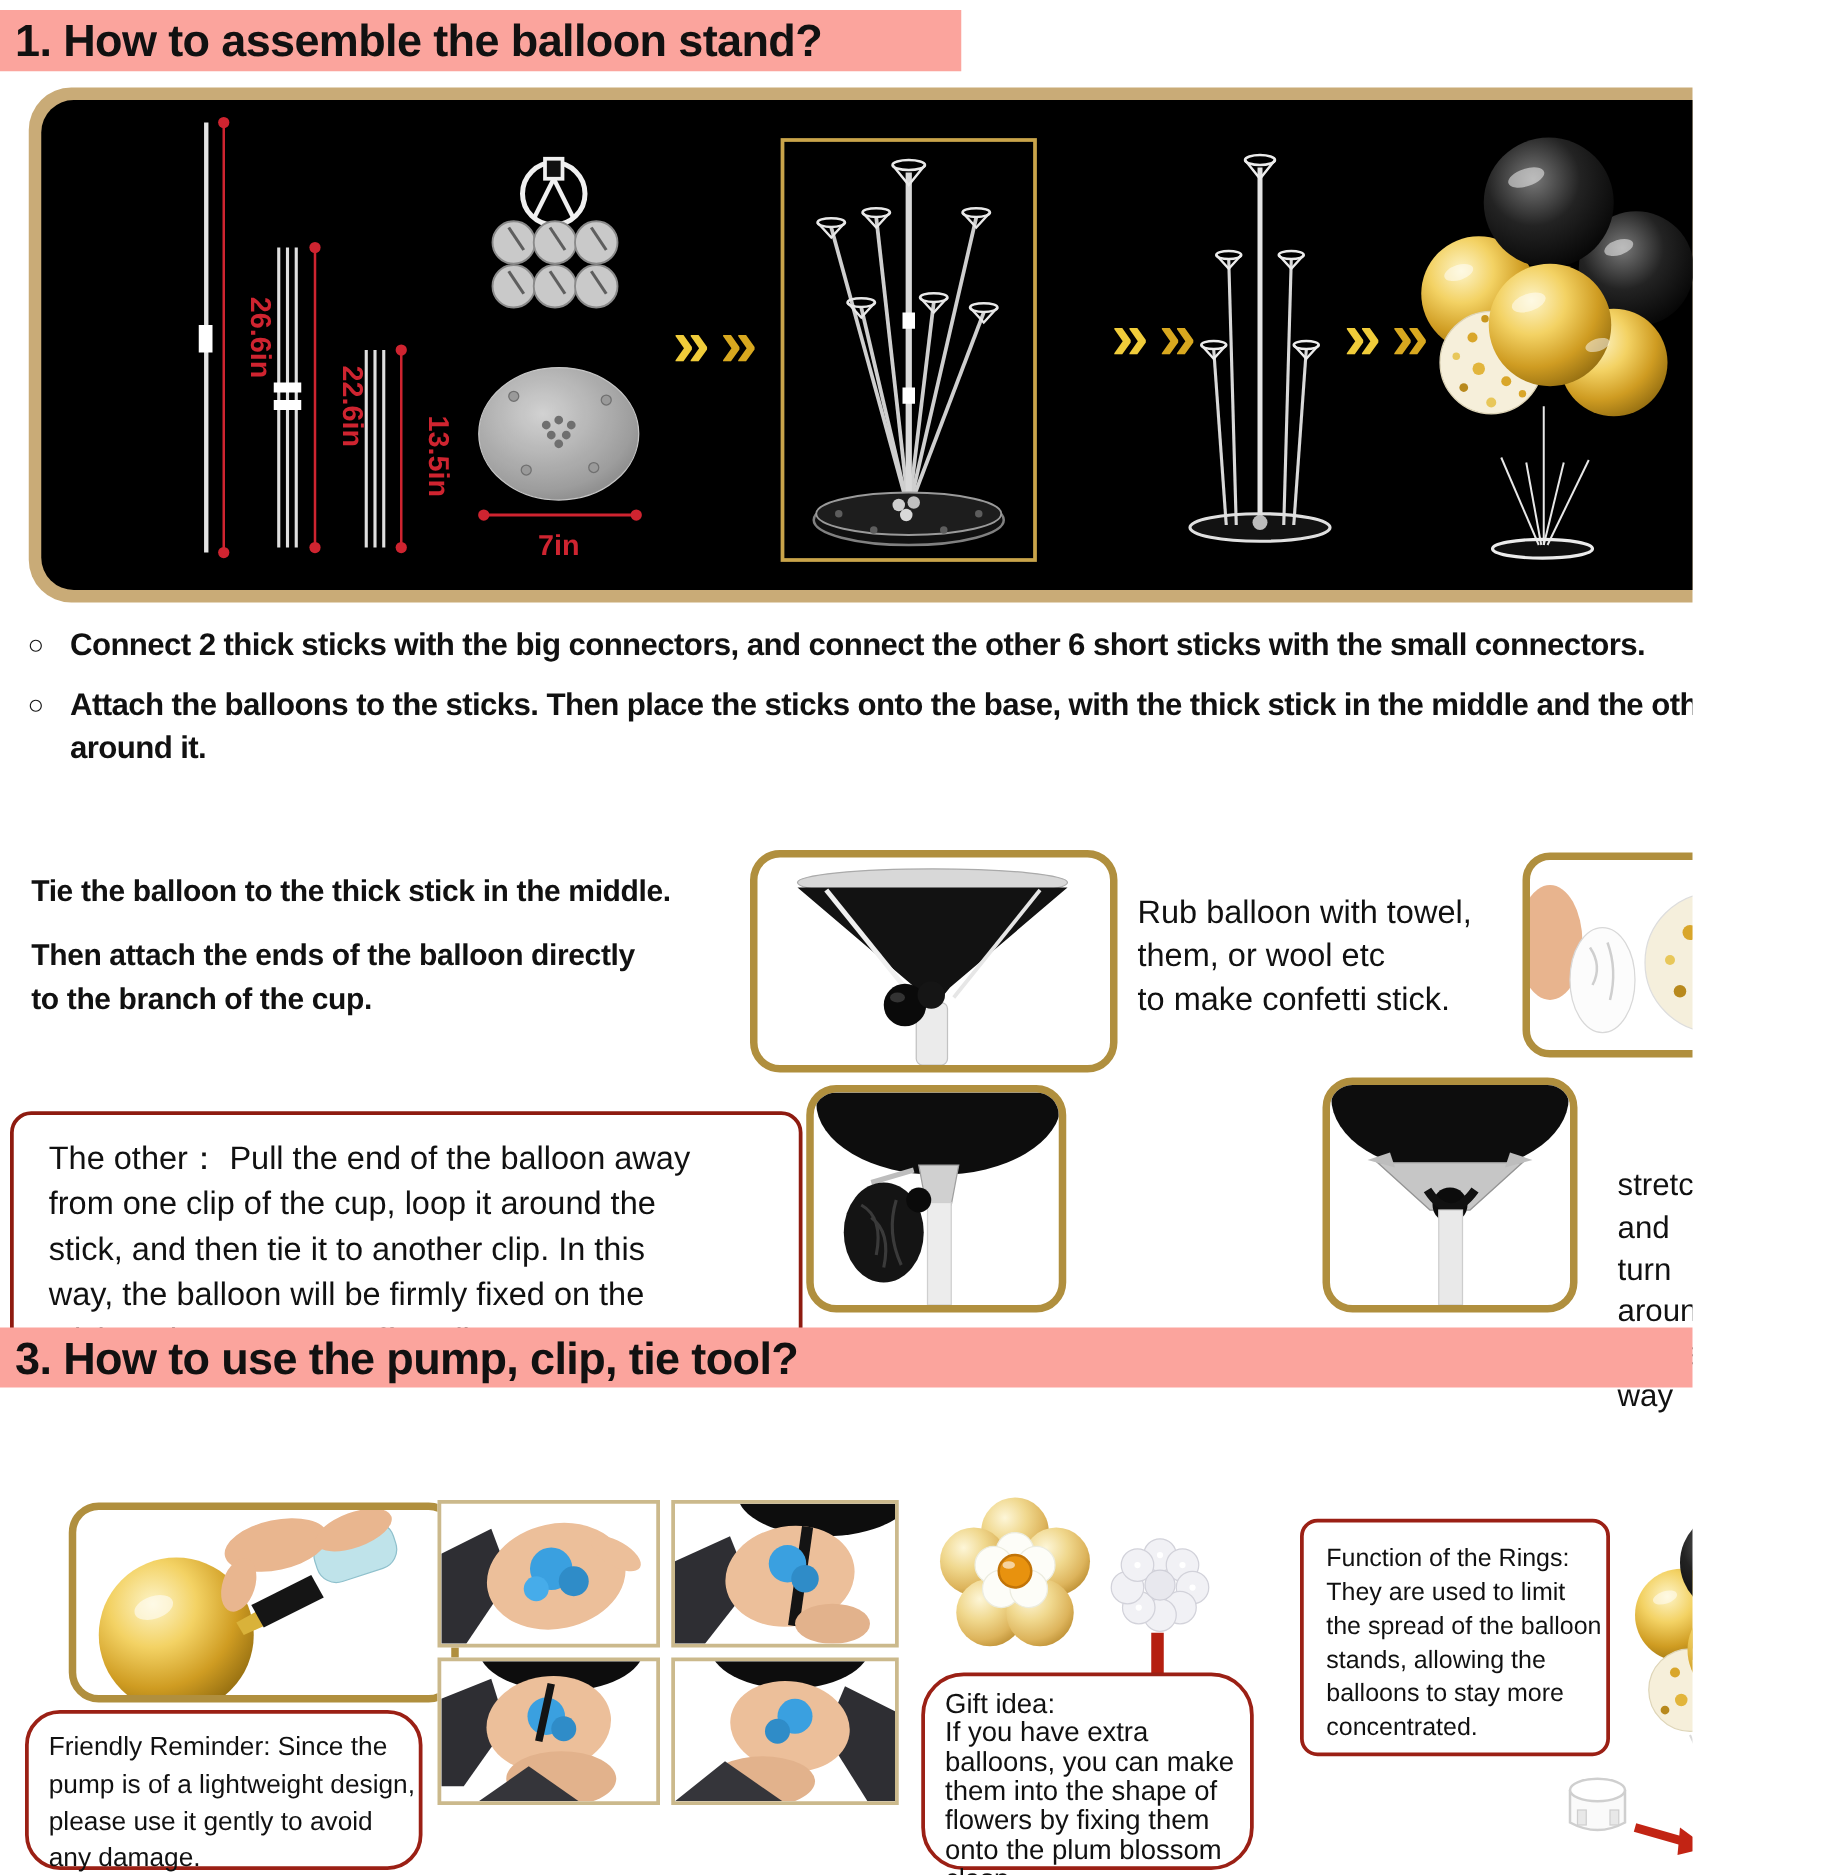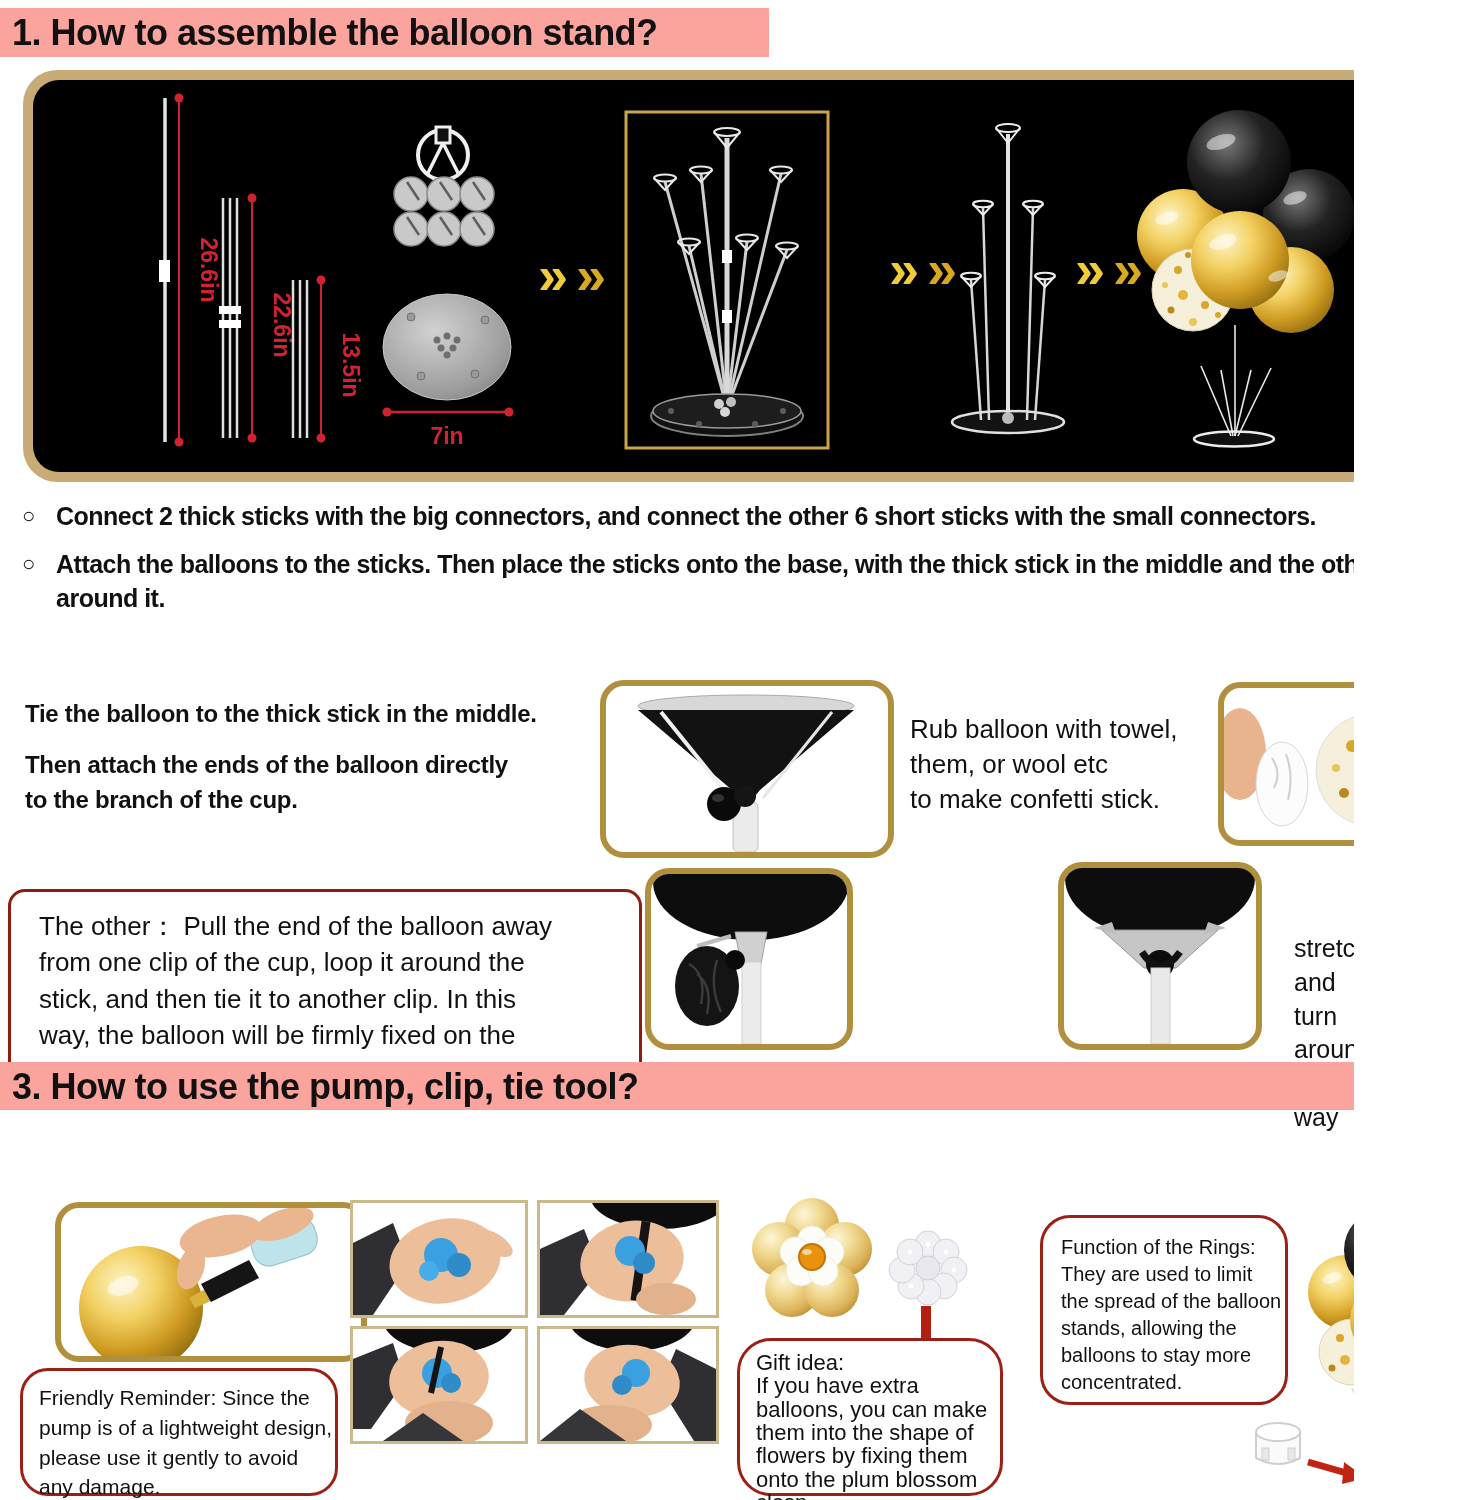--- a/index.html
+++ b/index.html
@@ -472,21 +472,21 @@
   </div>
 
   <div class="abs redoval pre" style="left:737px;top:1338px;width:266px;height:158px;border-radius:34px;font-size:22px;line-height:1.06;padding:10px 0 0 16px;">Gift idea:
 If you have extra
 balloons, you can make
 them into the shape of
 flowers by fixing them
 onto the plum blossom
 clasp.</div>
 
-  <div class="abs redoval pre" style="left:1040px;top:1215px;width:248px;height:190px;border-radius:30px;font-size:20px;line-height:1.35;padding:16px 0 0 18px;">Function of the Rings:
+  <div class="abs redoval pre" style="left:1040px;top:1215px;width:248px;height:190px;border-radius:14px;font-size:20px;line-height:1.35;padding:16px 0 0 18px;">Function of the Rings:
 They are used to limit
 the spread of the balloon
 stands, allowing the
 balloons to stay more
 concentrated.</div>
 
   <div class="abs" style="left:1290px;top:1200px;width:181px;height:290px;">
     <svg viewBox="0 0 181 290" width="181" height="290">
       <defs>
         <radialGradient id="gGold4" cx="0.35" cy="0.3" r="0.8">

